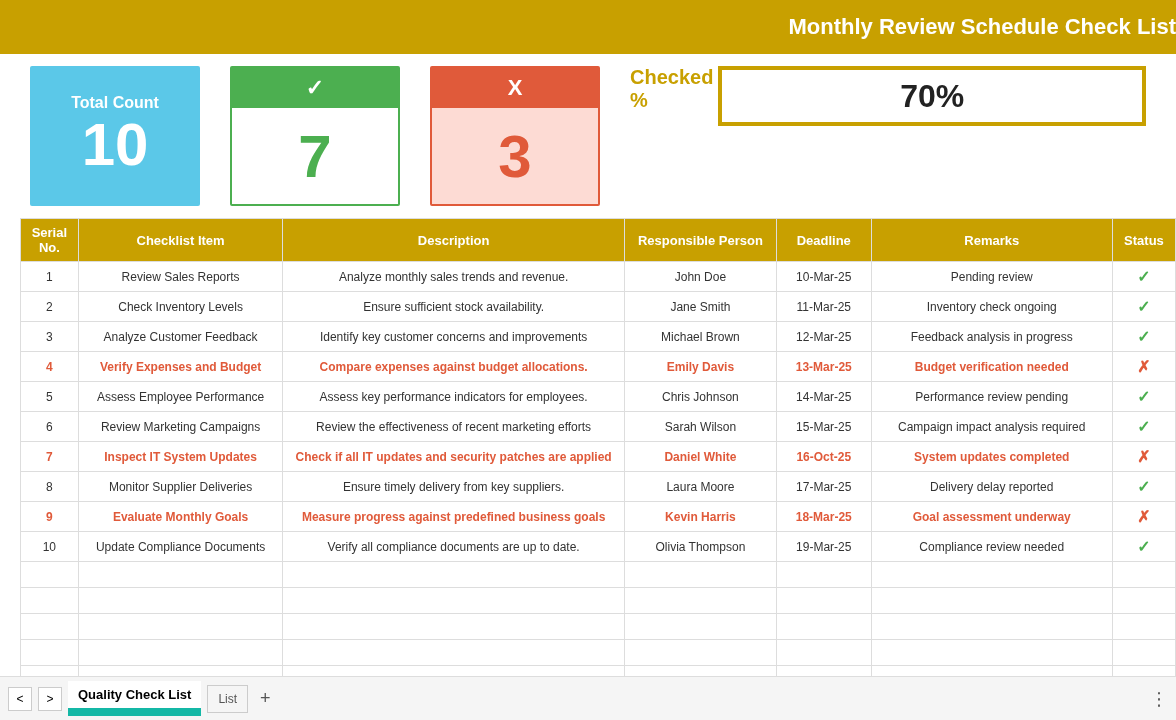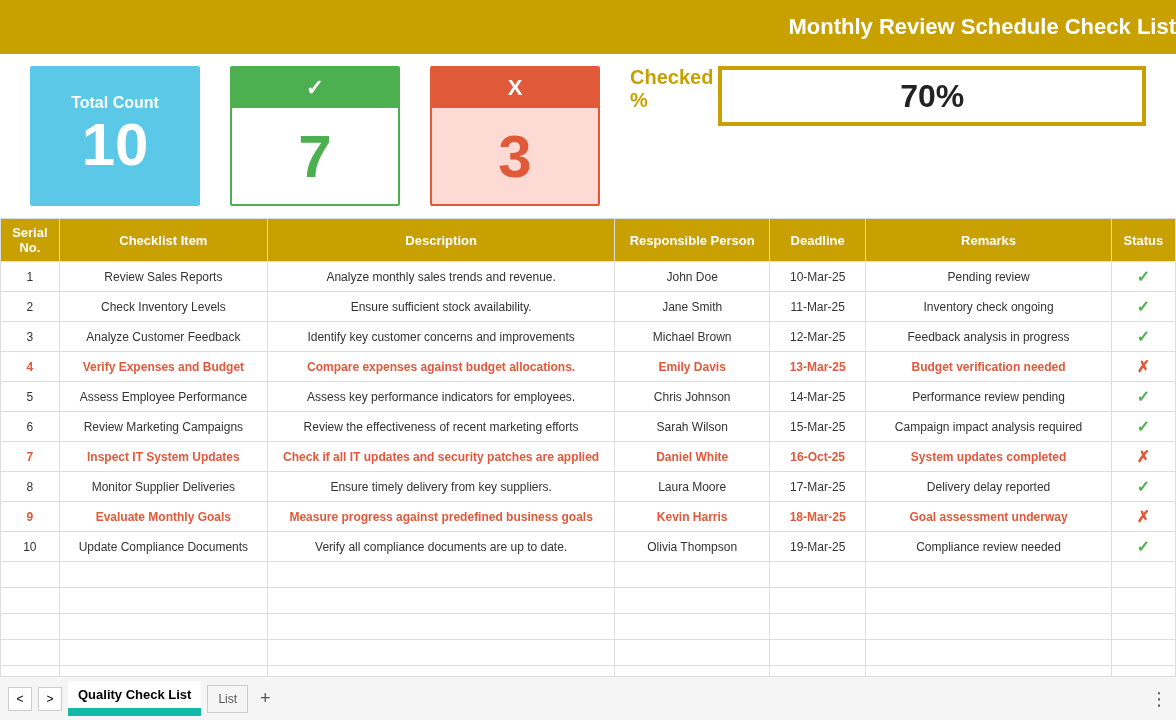--- a/index.html
+++ b/index.html
@@ -148,20 +148,21 @@
       font-weight: bold;
       color: #222;
       margin: 4px;
     }
 
     
     .table-container {
       flex: 1;
       overflow-y: auto;
       overflow-x: hidden;
+      margin-left: 20px;
     }
 
     table {
       width: 100%;
       border-collapse: collapse;
       font-size: 12px;
     }
 
     thead tr th {
       background: #C8A000;

